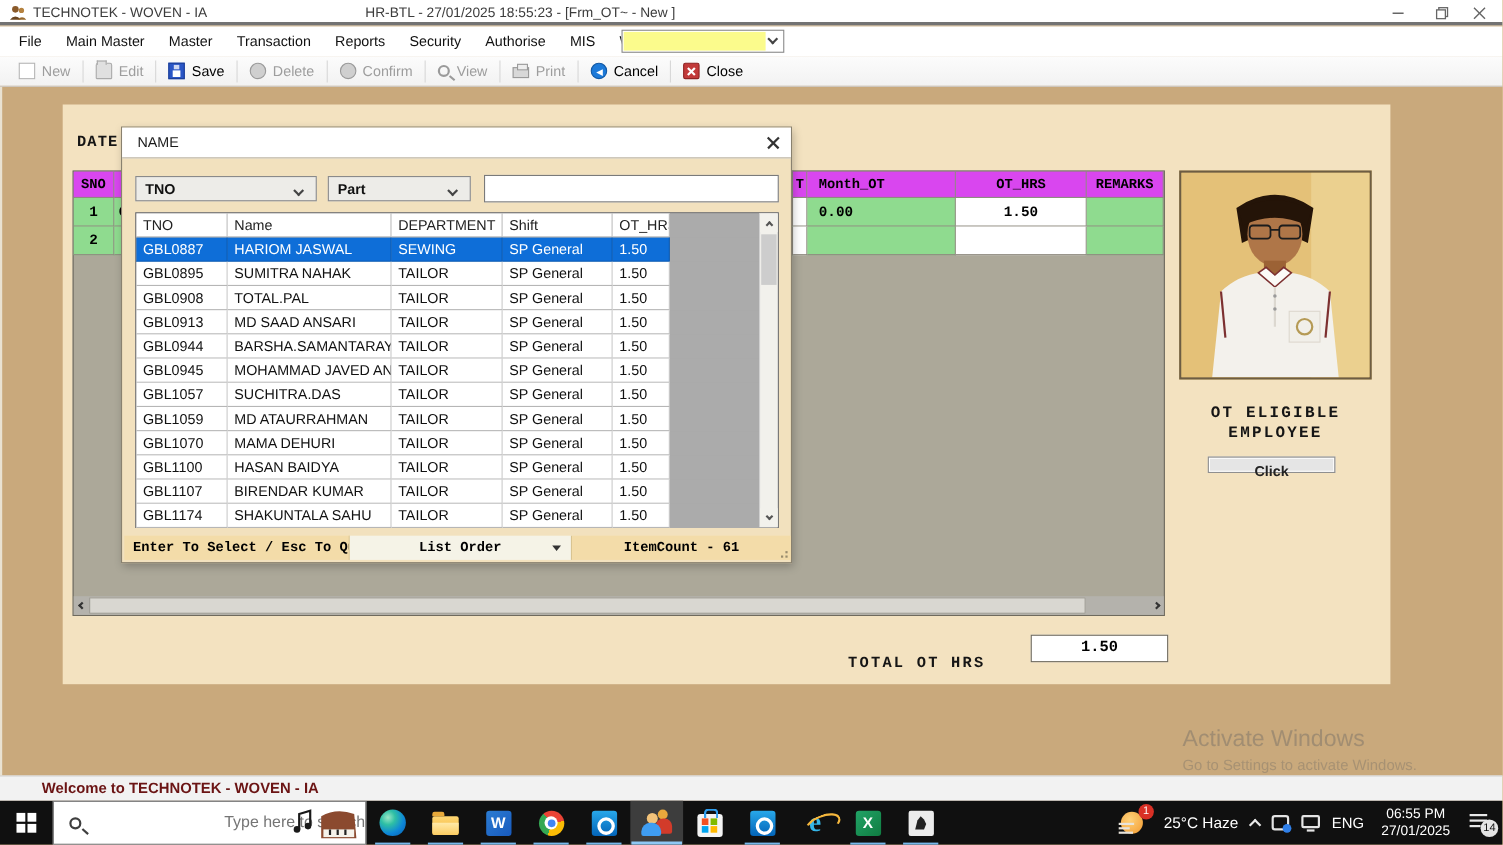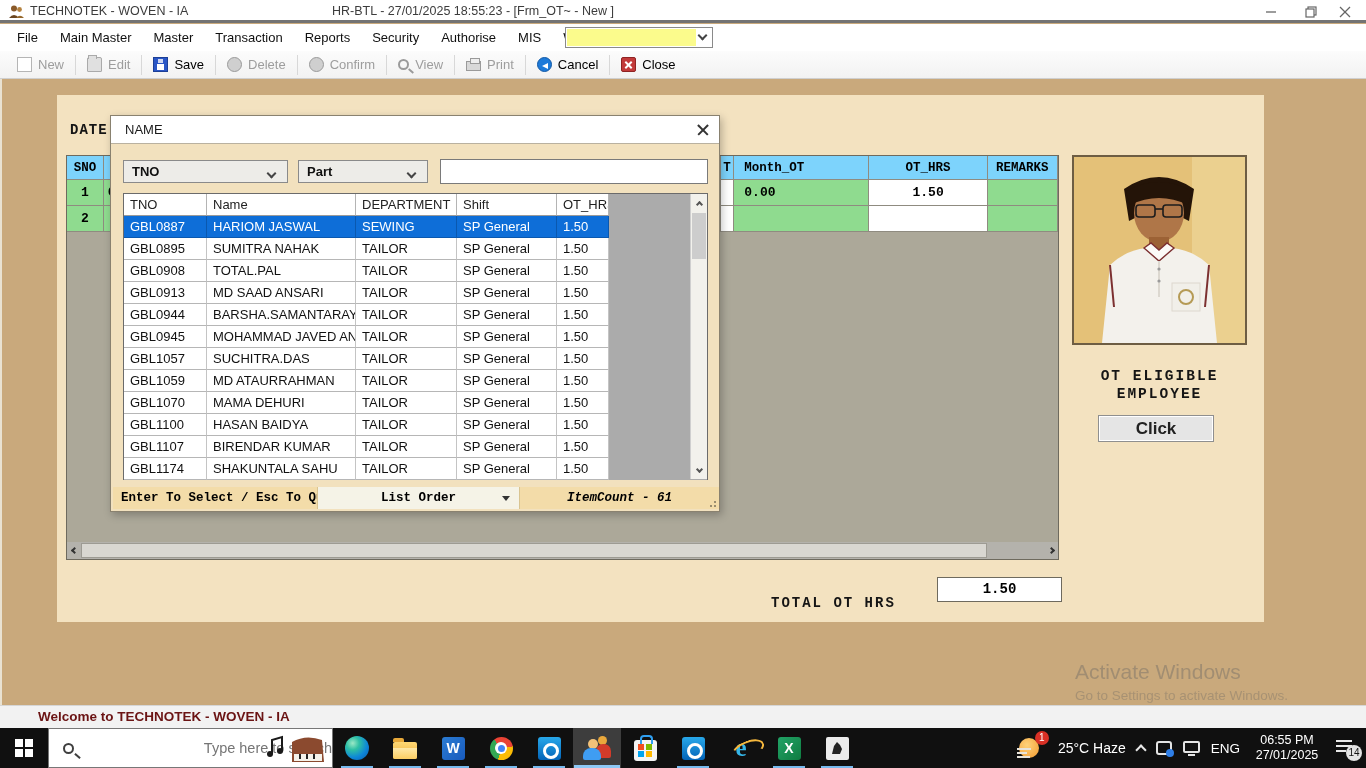--- a/index.html
+++ b/index.html
@@ -47,35 +47,35 @@
 
   
   #mdi { position:absolute; left:0; top:79px; width:1366px; height:626px; background:#C9A97C; border-left:2px solid #e9e2d2; }
   #form-panel { position:absolute; left:55px; top:16px; width:1207px; height:527px; background:#F3E2C0; }
   #date-label { position:absolute; left:13px; top:27px; font-size:14px; letter-spacing:1px; color:#151515; }
 
   
   #bg-grid { position:absolute; left:9px; top:60px; width:993px; height:405px; background:#ACA899; border:1px solid #6e6a5e; }
   .grow { display:flex; }
   .gcell { border-right:1px solid #8f8b80; border-bottom:1px solid #8f8b80; overflow:hidden; white-space:nowrap; font-size:13px; }
-  .ghead .gcell { height:24px; line-height:24px; background:#7dd3fc; font-size:12.5px; }
+  .ghead .gcell { height:24px; line-height:24px; background:#d946ef; font-size:12.5px; }
   .gdata .gcell { height:26px; line-height:26px; }
   .w-sno{width:37px; text-align:center;} .w-c2{width:618px; padding-left:4px;} .w-ct{width:13px; padding-left:2px;}
   .w-mot{width:135px; padding-left:10px;} .w-ohr{width:119px; text-align:center;} .w-rem{width:70px; padding-left:8px;}
   .cell-green{ background:#8FDB8F; } .cell-white{ background:#ffffff; }
   #grid-hscroll { position:absolute; left:0; bottom:0; height:17px; width:991px; background:#B4B2AC; }
   #grid-hscroll .thumb { position:absolute; left:14px; top:1px; height:15px; width:906px; background:#D9D7D1; border:1px solid #9d9b93; }
   .sb-ar { position:absolute; top:0; width:14px; height:17px; display:flex; align-items:center; justify-content:center; }
   .ch-l{ width:5px;height:5px;border-left:2px solid #333;border-bottom:2px solid #333;transform:rotate(45deg);}
   .ch-r{ width:5px;height:5px;border-right:2px solid #333;border-top:2px solid #333;transform:rotate(45deg);}
 
   
   #photo-frame { position:absolute; left:1015px; top:60px; width:175px; height:190px; border:2px solid #6d5d43; background:#E6C478; }
   #ot-eligible { position:absolute; left:1010px; top:272px; width:185px; text-align:center; font-size:14.5px; letter-spacing:2px; color:#151515; line-height:18px; }
-  #click-btn { position:absolute; left:1041px; top:320px; width:116px; height:27px; background:#E5E5E5; border:1px solid #8f8f8f; box-shadow:inset 0 0 0 1px #fff; font-size:17px; font-weight:bold; color:#222; text-align:center; line-height:25px; }
+  #click-btn { position:absolute; left:1041px; top:320px; width:116px; height:15px; background:#E5E5E5; border:1px solid #8f8f8f; box-shadow:inset 0 0 0 1px #fff; font-size:13px; font-weight:bold; color:#222; text-align:center; line-height:25px; }
   #total-label { position:absolute; left:714px; top:500px; font-size:14px; letter-spacing:2px; color:#151515; }
   #total-box { position:absolute; left:880px; top:482px; width:125px; height:25px; background:#fff; border:1px solid #6e6a5e; text-align:center; line-height:23px; font-size:14px; }
 
   
   #watermark { position:absolute; left:1073px; top:569px; color:rgba(96,96,96,0.38);margin-top:12px; }
   #watermark .l1 { font-size:21px; }
   #watermark .l2 { font-size:13.5px; color:rgba(96,96,96,0.32); margin-top:4px; }
 
   
   #dialog { position:absolute; left:108px; top:36px; width:610px; height:397px; background:#F2E1BE; border:1px solid #89816f; box-shadow:2px 3px 8px rgba(0,0,0,0.25); }
@@ -103,21 +103,21 @@
   #dlist-vscroll .up,#dlist-vscroll .dn { position:absolute; left:0; width:16px; height:17px; display:flex; align-items:center; justify-content:center; background:#F2F1EC; }
   #dlist-vscroll .up{ top:0; } #dlist-vscroll .dn{ bottom:0; }
   .ch-u{ width:5px;height:5px;border-left:2px solid #555;border-top:2px solid #555;transform:rotate(45deg); margin-top:3px;}
   .ch-d{ width:5px;height:5px;border-right:2px solid #555;border-bottom:2px solid #555;transform:rotate(45deg); margin-bottom:3px;}
   #dlist-vscroll .vthumb { position:absolute; left:1px; top:19px; width:14px; height:46px; background:#CDCDCD; }
 
   #dlg-status { position:absolute; left:2px; bottom:2px; width:606px; height:22px; display:flex; font-size:12.5px; }
   #dlg-status .seg1 { width:205px; background:#F3DCA9; line-height:22px; padding-left:8px; overflow:hidden; white-space:nowrap; border-right:1px solid #d9c491; }
   #dlg-status .seg2 { width:202px; background:#F5F3E7; line-height:22px; text-align:center; position:relative; border-right:1px solid #d9c491; }
   #dlg-status .seg2 .arrow { position:absolute; right:9px; top:9px; border-left:4px solid transparent; border-right:4px solid transparent; border-top:5px solid #333; }
-  #dlg-status .seg3 { flex:1; background:#F3DCA9; line-height:22px; text-align:center;font-style:italic; }
+  #dlg-status .seg3 { flex:1; background:#F3DCA9; line-height:22px; text-align:center; }
   #dlg-grip { position:absolute; right:3px; bottom:4px; width:10px; height:10px; }
   #dlg-grip i { position:absolute; width:2px; height:2px; background:#9a8d6e; }
 
   
   #app-status { position:absolute; left:0; top:705px; width:1366px; height:23px; background:#F2F2F2; border-top:1px solid #d6d6d6; }
   #app-status span { position:absolute; left:38px; line-height:22px; font-size:13.5px; font-weight:bold; color:#6B1414; }
 
   
   #taskbar { position:absolute; left:0; top:728px; width:1366px; height:40px; background:#101010; display:flex; align-items:center; }
   #start { width:48px; height:40px; display:flex; align-items:center; justify-content:center; }

